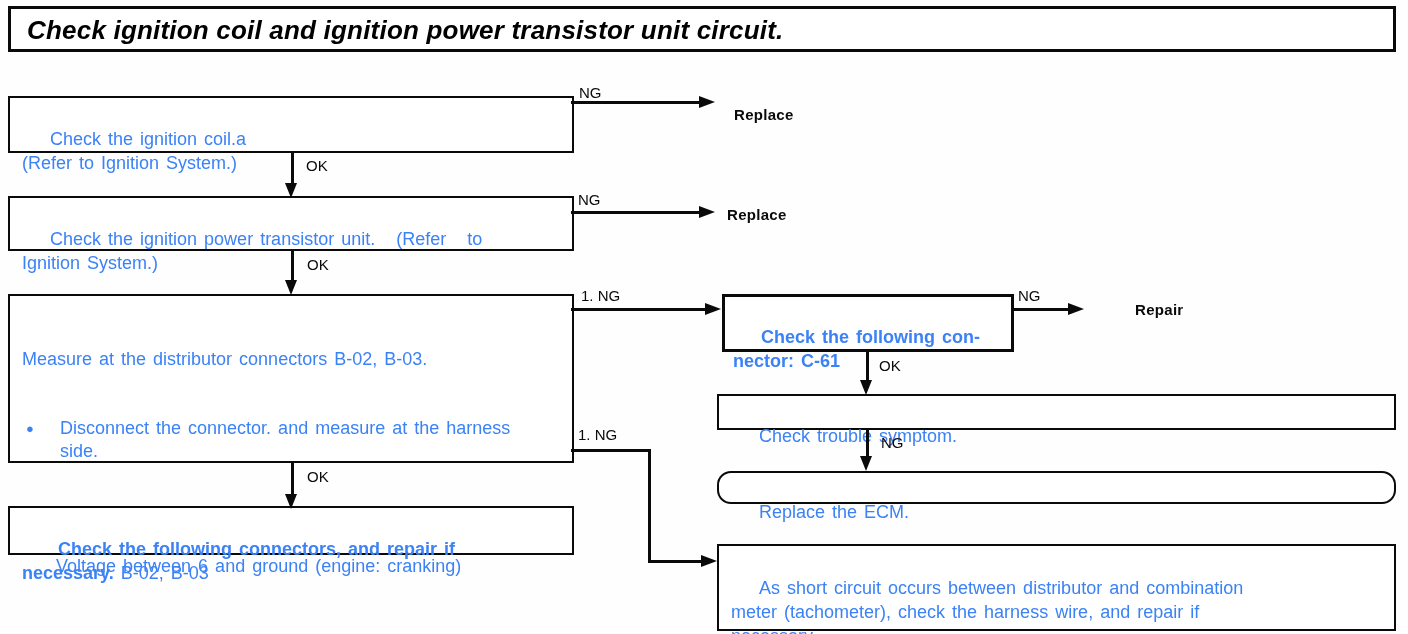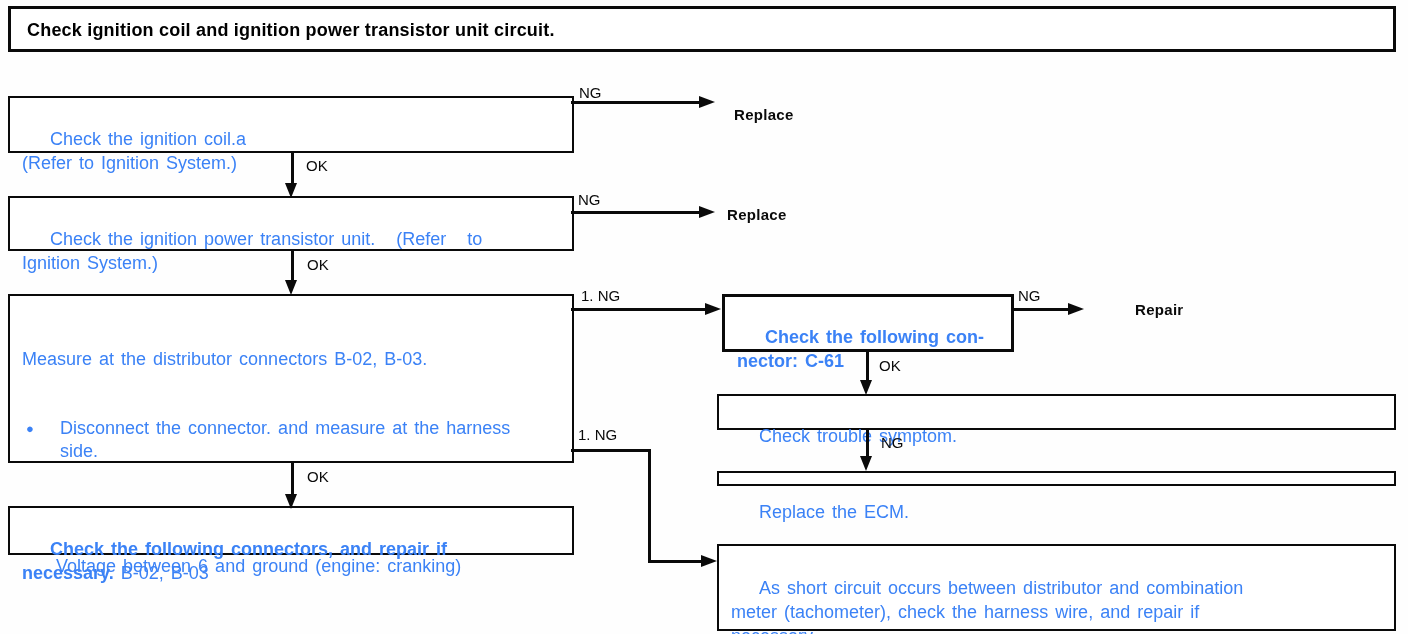--- a/index.html
+++ b/index.html
@@ -10,27 +10,27 @@
     overflow:hidden;
   }
   .box {
     position:absolute; box-sizing:border-box;
     border:2px solid #0a0a0a; background:#fff;
     font-size:18px; line-height:24px; color:#3b82f6;
     padding:5px 10px 4px 12px;
     white-space:pre-wrap; word-spacing:2px;
   }
   .thick { border-width:3px; }
-  .bold { font-weight:700; }
+  .bold { font-weight:700;padding-left:8px; }
   .title-box {
     position:absolute; box-sizing:border-box;
     left:8px; top:6px; width:1388px; height:46px;
     border:3px solid #0a0a0a; background:#fff;
-    font-size:18px; font-weight:700; line-height:38px;
-    padding:2px 10px 8px 16px; letter-spacing:0.2px;
+    font-size:26px; font-weight:700; line-height:38px;
+    padding:2px 10px 8px 16px; letter-spacing:0.2px;font-style:italic;
   }
   .lbl {
     position:absolute; font-size:15px; line-height:20px; color:#0a0a0a;
     white-space:nowrap;
   }
   .term { font-weight:700; letter-spacing:0.3px; }
   .hline,.vline { position:absolute; background:#0a0a0a; }
   .hline { height:3px; }
   .vline { width:3px; }
   .tri-r {
@@ -95,21 +95,21 @@
 
   <div class="box thick bold" style="left:722px; top:294px; width:292px; height:58px; padding-top:4px;">
     <span>Check the following con-
 nector: C-61</span>
   </div>
 
   <div class="box" style="left:717px; top:394px; width:679px; height:36px; padding-top:4px;">
     <span>Check trouble symptom.</span>
   </div>
 
-  <div class="box" style="left:717px; top:471px; width:679px; height:15px; padding-top:3px;">
+  <div class="box" style="left:717px; top:471px; width:679px; height:33px; padding-top:3px;border-radius:14px;">
     <span>Replace the ECM.</span>
   </div>
 
   <div class="box" style="left:717px; top:544px; width:679px; height:87px; padding-top:6px;">
     <span>As short circuit occurs between distributor and combination
 meter (tachometer), check the harness wire, and repair if
 necessary.</span>
   </div>
 
   <div class="hline" style="left:571px; top:101px; width:130px;"></div>

